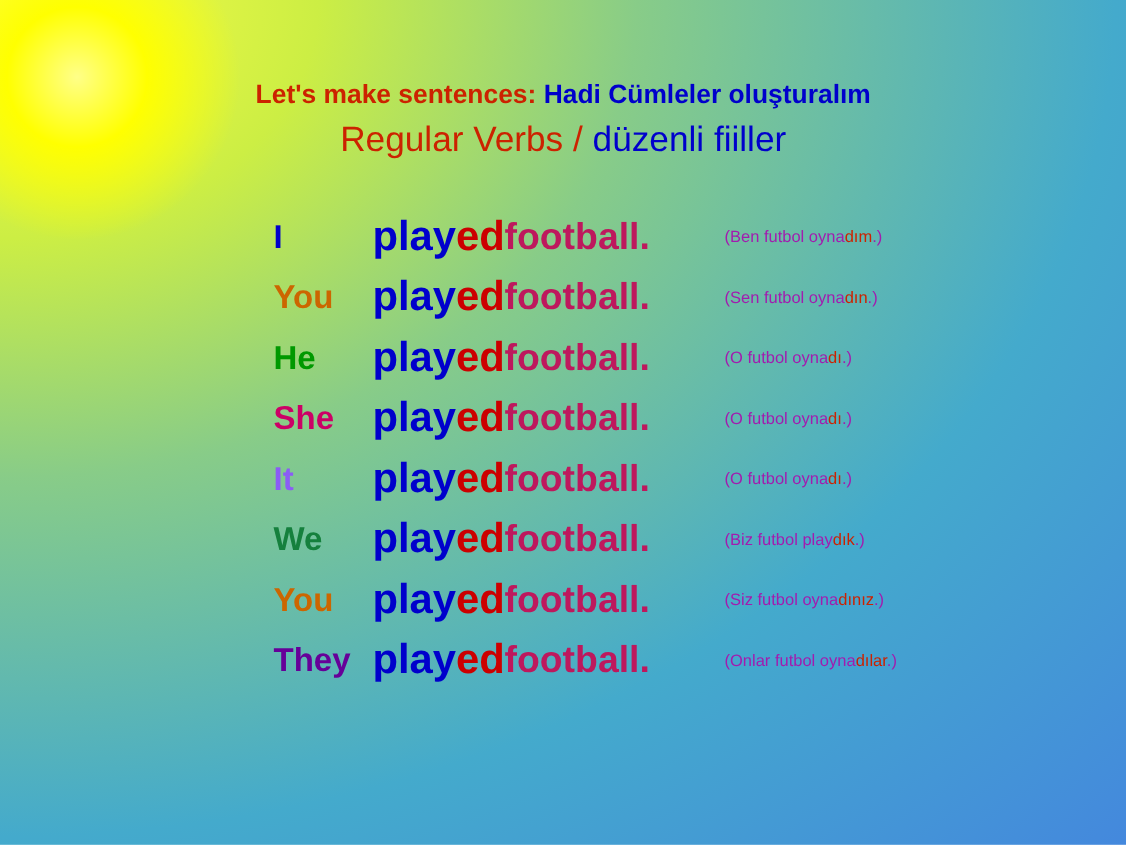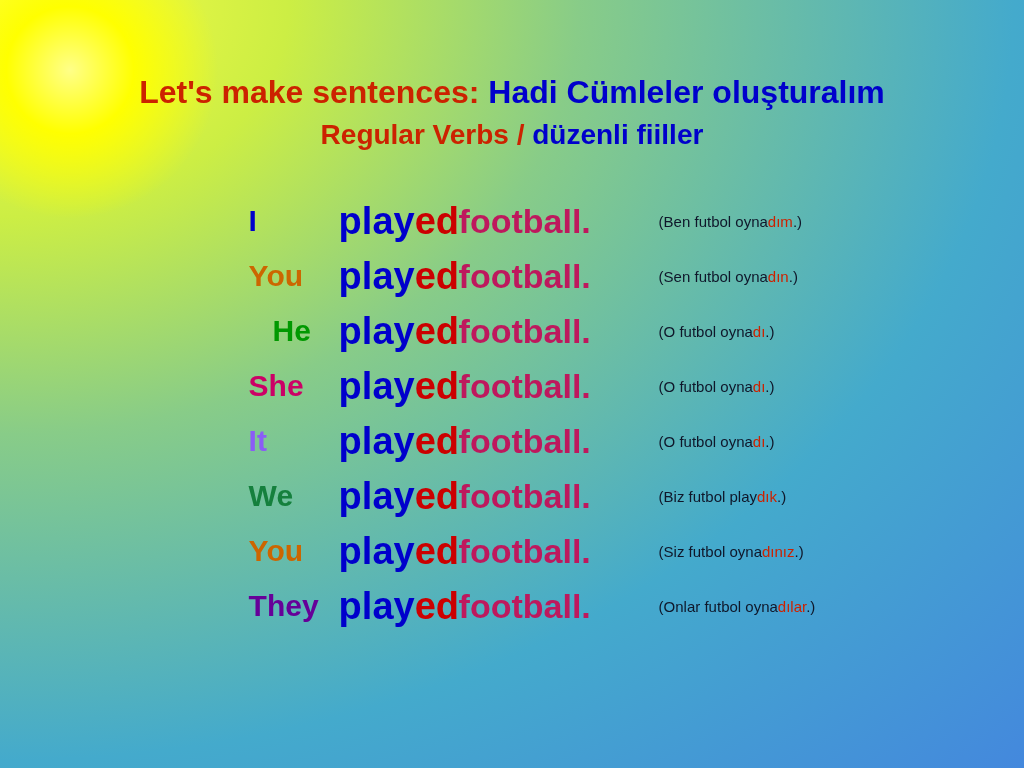--- a/index.html
+++ b/index.html
@@ -35,35 +35,35 @@
       padding-top: 70px;
     }
 
     .title-block {
       text-align: center;
       margin-bottom: 40px;
       line-height: 1.4;
     }
 
     .title-line1 {
-      font-size: 32px;
+      font-size: 24px;
       font-weight: bold;
     }
 
     .title-red {
       color: #cc2200;
     }
 
     .title-blue {
       color: #0000cc;
     }
 
     .title-line2 {
-      font-size: 28px;
-      font-weight: bold;
+      font-size: 32px;
+      font-weight: normal;
       color: #0000cc;
     }
 
     .sentence-table {
       display: grid;
       grid-template-columns: 90px 120px 200px 1fr;
       row-gap: 0px;
       column-gap: 0px;
       margin-left: 40px;
       align-items: center;
@@ -71,21 +71,21 @@
 
     .cell {
       padding: 6px 4px;
       font-size: 30px;
       font-weight: bold;
     }
 
     
     .subj-I     { color: #0000cc; }
     .subj-You   { color: #cc6600; }
-    .subj-He    { color: #009900; margin-left: 24px; }
+    .subj-He    { color: #009900; }
     .subj-She   { color: #cc0066; }
     .subj-It    { color: #8b5cf6; }
     .subj-We    { color: #15803d; }
     .subj-You2  { color: #cc6600; }
     .subj-They  { color: #660099; }
 
     
     .played-text {
       font-size: 38px;
       font-weight: bold;
@@ -99,21 +99,21 @@
       font-size: 34px;
       font-weight: bold;
     }
 
     
     .trans-cell {
       font-size: 15px;
       font-weight: normal;
       color: #333333;
     }
-    .trans-normal { color: #0f172a; }
+    .trans-normal { color: #a21caf; }
     .trans-red    { color: #cc2200; }
 
   </style>
 </head>
 <body>
 
 <div class="page-content">
 
   <div class="title-block">
     <div class="title-line1">

